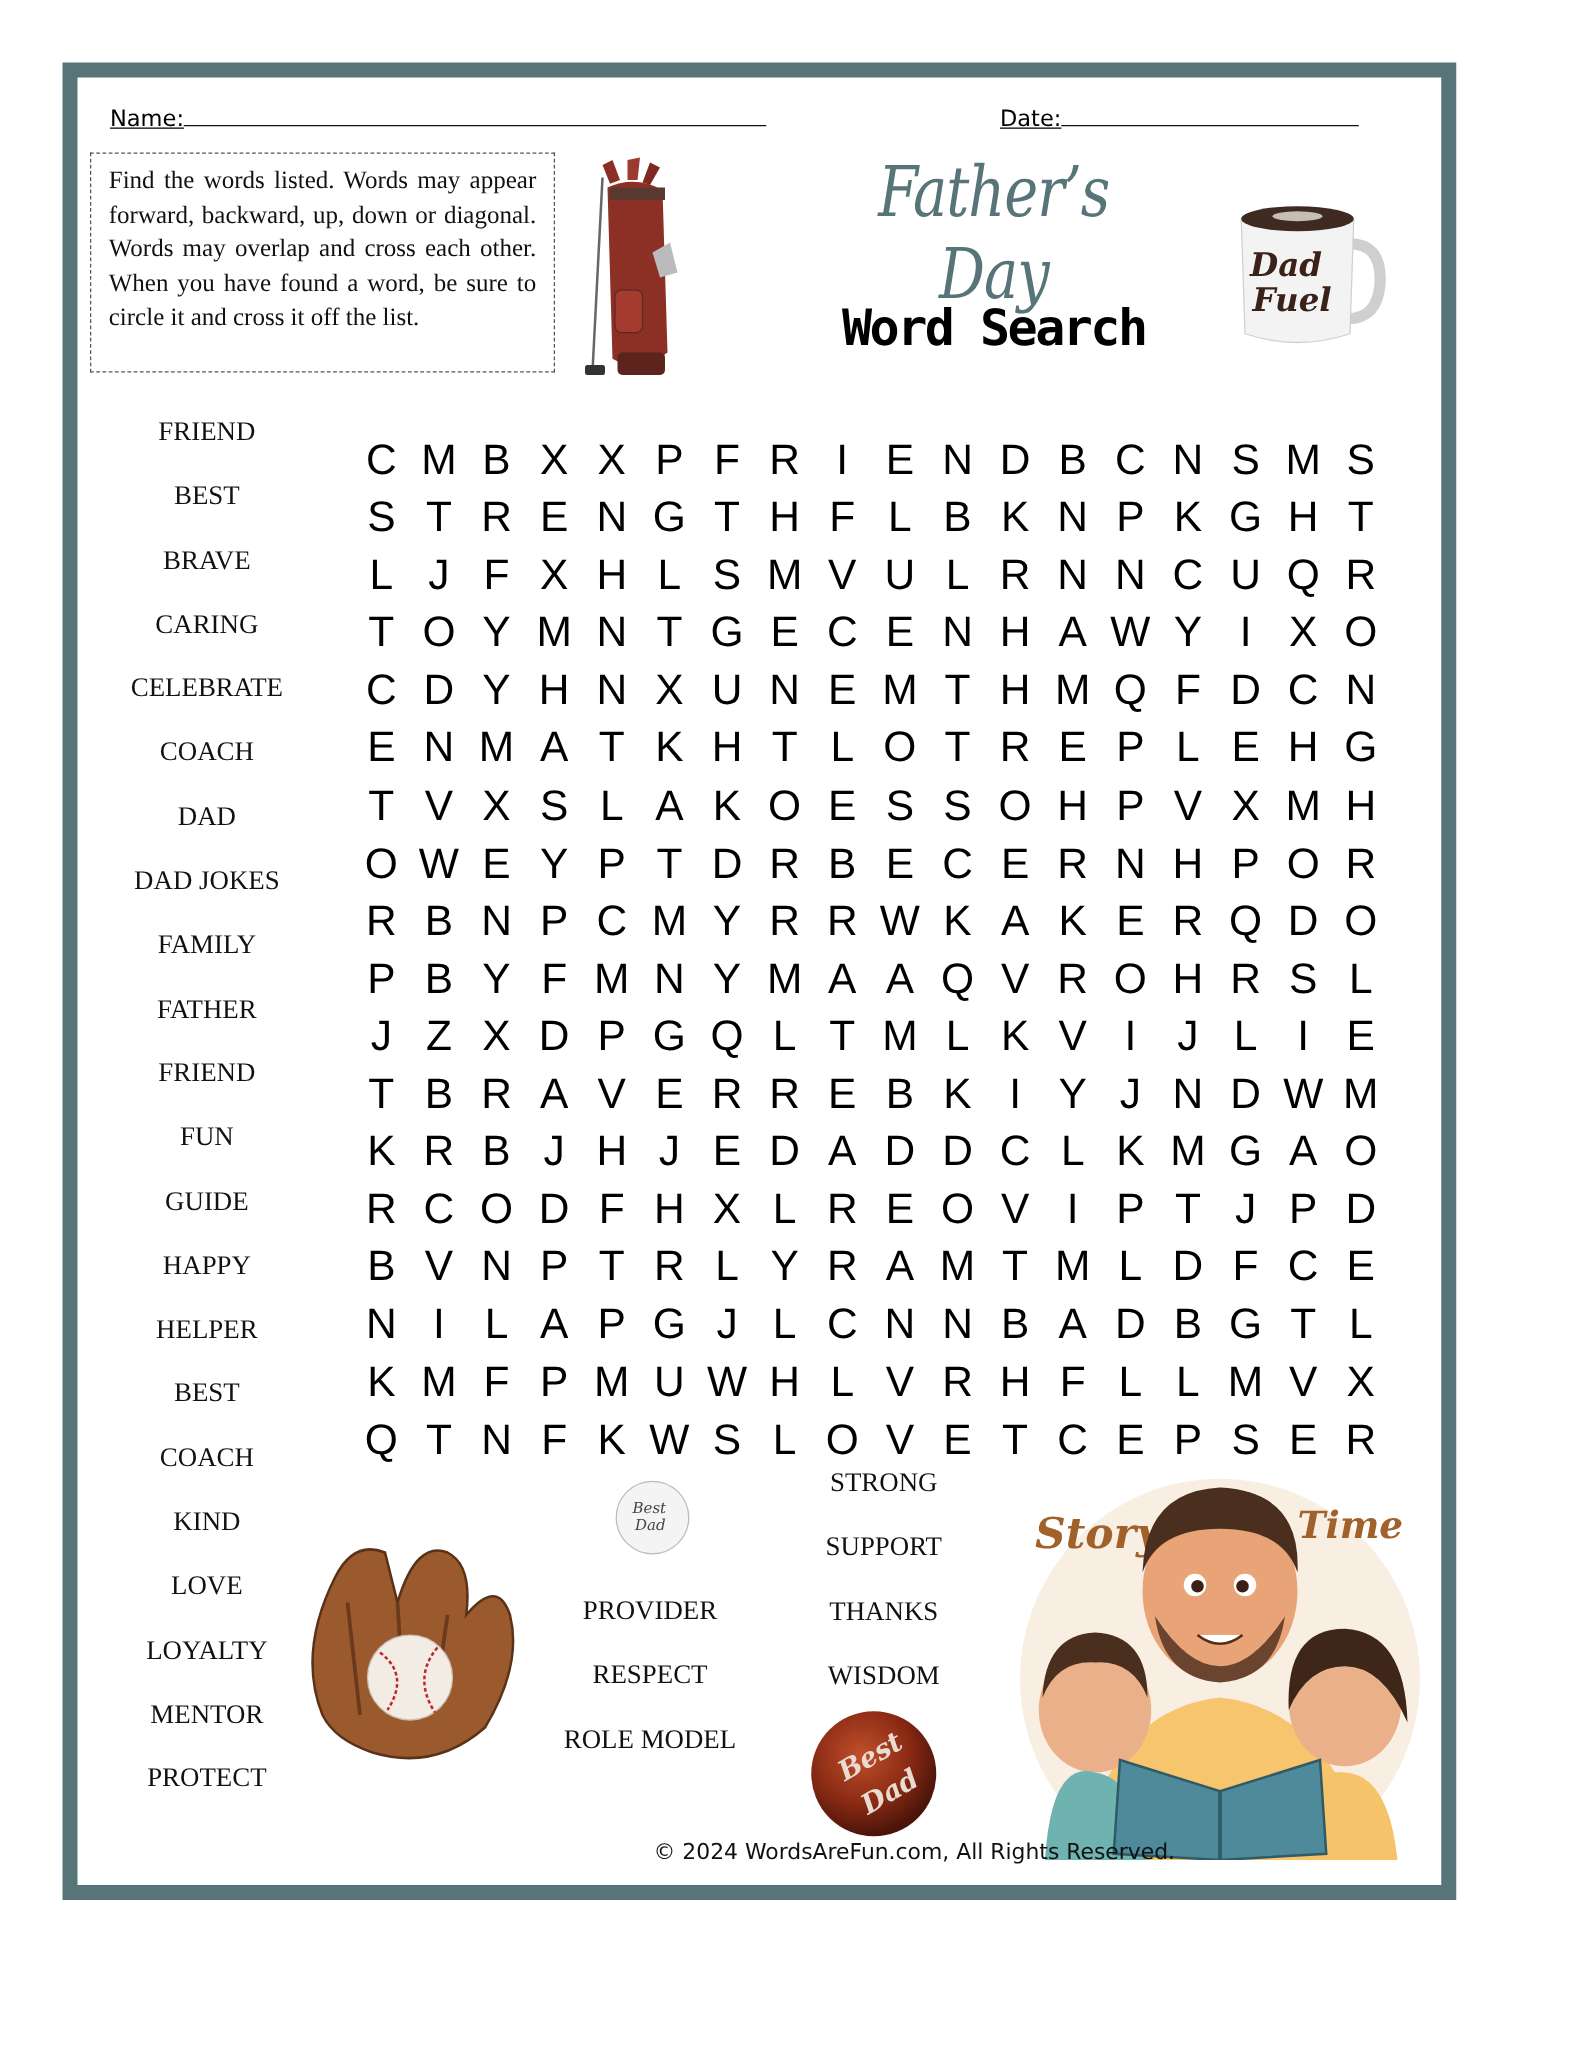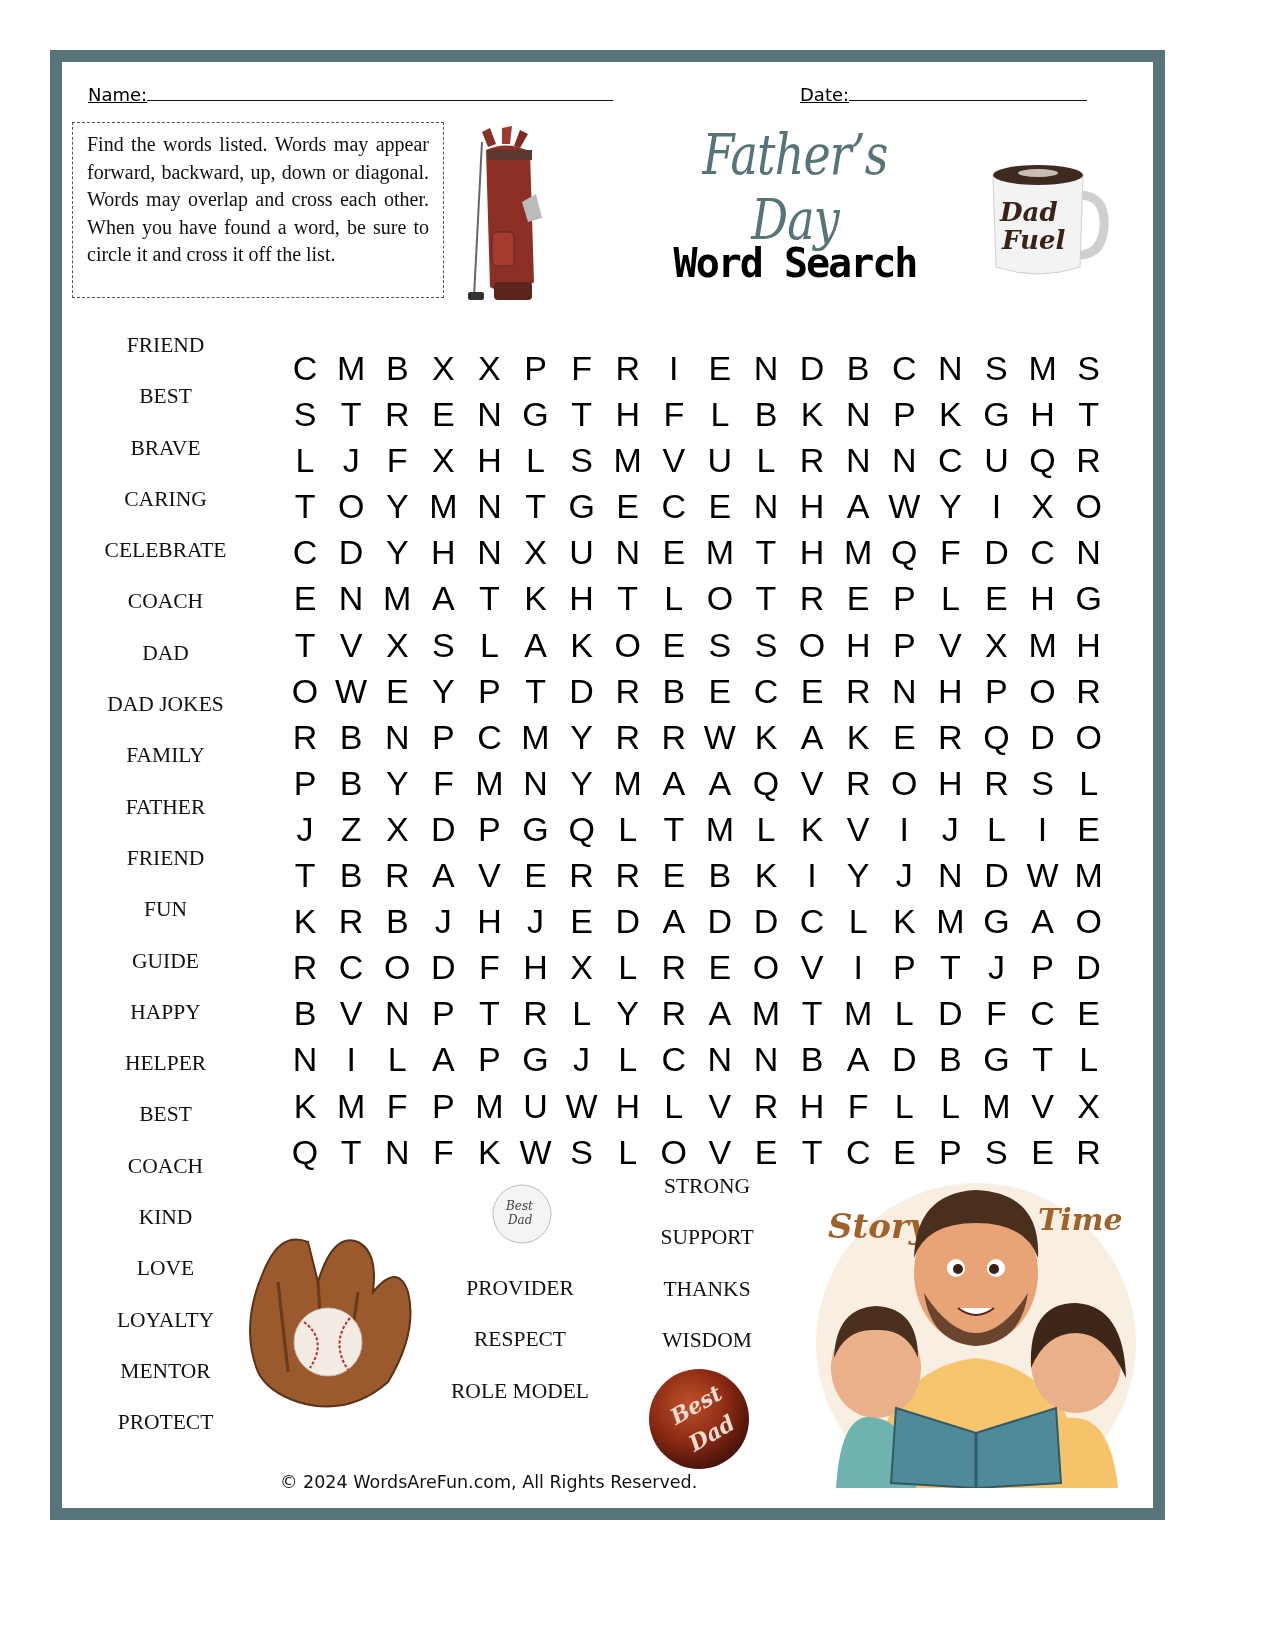--- a/index.html
+++ b/index.html
@@ -11,21 +11,21 @@
            font-family:"Liberation Serif", serif; font-size:20px; line-height:27.5px; text-align:justify; color:#111; }
   .title-script { position:absolute; left:640px; top:122px; width:310px; text-align:center; font-family:"DejaVu Serif", serif; font-style:italic;
                   font-size:56px; color:#577479; letter-spacing:-1px; transform:scaleX(0.82); transform-origin:center; }
   .title-sub { position:absolute; left:640px; top:240px; width:310px; text-align:center; font-family:"DejaVu Sans Mono", monospace; font-weight:bold;
                font-size:40px; color:#000000; letter-spacing:-2px; }
   .wordlist-left { position:absolute; left:88px; top:330px; width:155px; }
   .wordlist-left .w, .wl2 .w { font-family:"Liberation Serif", serif; font-size:21.5px; text-align:center; height:51.3px; line-height:30px; color:#111; }
   .grid { position:absolute; left:282px; top:346px; display:grid; grid-template-columns:repeat(18, 46.1px); grid-auto-rows:46.1px; }
   .grid .cell { font-family:"Liberation Sans", sans-serif; font-size:34px; text-align:center; line-height:44px; color:#000; }
   .wl2 { position:absolute; width:200px; }
-  .footer { position:absolute; left:280px; top:1472px; width:660px; text-align:left; font-family:"DejaVu Sans", sans-serif; font-size:17.5px; color:#111; }
+  .footer { position:absolute; left:280px; top:1472px; width:660px; text-align:right; font-family:"DejaVu Sans", sans-serif; font-size:17.5px; color:#111; }
   .pic { position:absolute; }
 </style>
 </head>
 <body>
 
 <div class="frame"></div>
 
 <div class="hdr-field" style="left:88px;">
   <span>Name:</span><span class="line" style="width:466px;"></span>
 </div>

